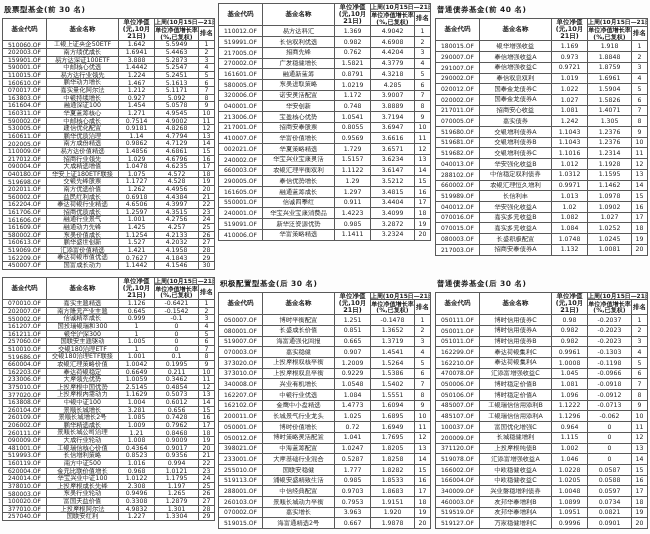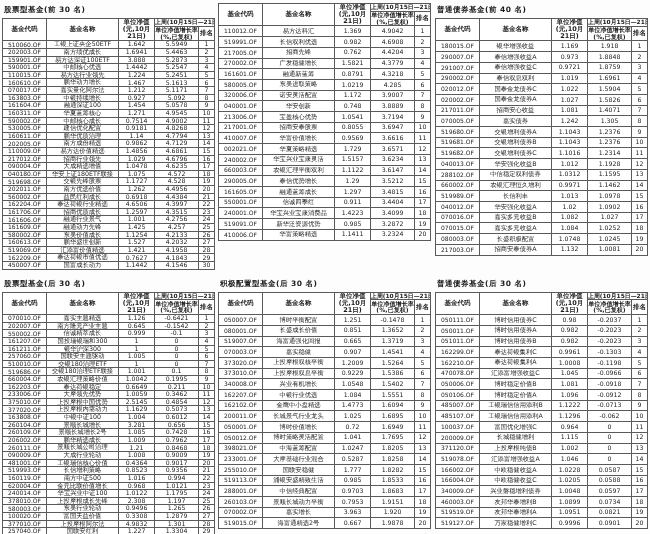--- a/index.html
+++ b/index.html
@@ -614,21 +614,20 @@
               <td class="c1">招商安泰债券A</td>
               <td class="c2">1.132</td>
               <td class="c3">1.0081</td>
               <td class="c4">20</td>
             </tr>
           </tbody>
       </table>
     </div>
 
     <div class="block">
-      <div class="block-title">股票型基金(后 30 名)</div>
       <table class="fund-table">
         <colgroup>
             <col class="c-code">
             <col class="c-name">
             <col class="c-nav">
             <col class="c-growth">
             <col class="c-rank">
           </colgroup>
         <thead>
           <tr>

